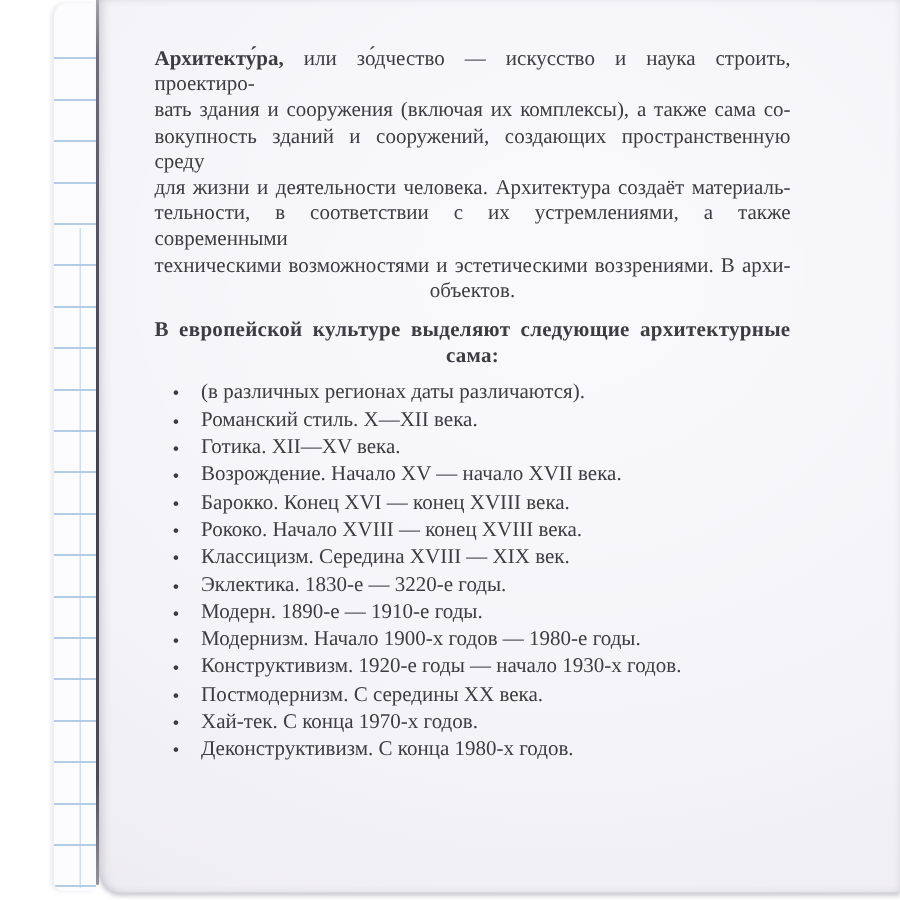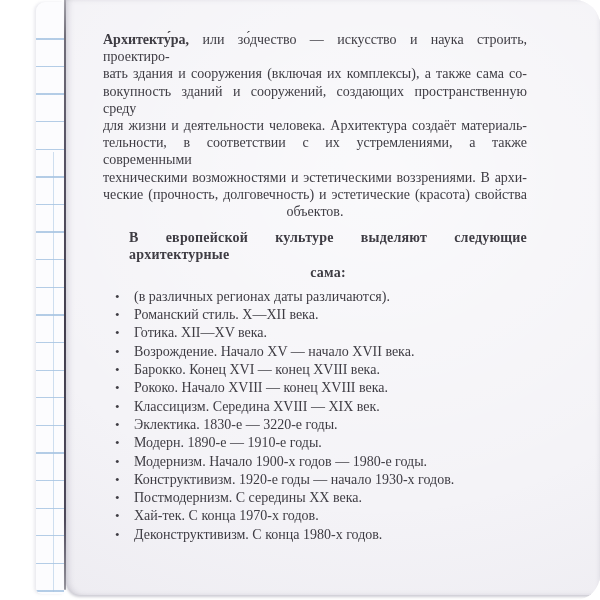--- a/index.html
+++ b/index.html
@@ -1,17 +1,17 @@
 <!DOCTYPE html>
 <html style="--page_bg: #f4f3f7; --paper_white: #fcfcfe; --rule_blue: #a7c4e2; --ink: #3e3c43; --edge_dark: #44404e;"><head>
 <meta charset="utf-8">
 <style>
   html,body{margin:0;padding:0;background:#ffffff;}
   #stage{position:relative;width:600px;height:600px;background:#ffffff;overflow:hidden;
-         font-family:"Liberation Serif","DejaVu Serif",serif;border-radius:25px;}
+         font-family:"Liberation Serif","DejaVu Serif",serif;}
 
   
   .notebook{position:absolute;left:36px;top:2px;width:28px;height:592px;
             background:var(--paper_white);border-top-left-radius:9px;border-bottom-left-radius:6px;
             box-shadow:-2px 0 3px rgba(140,140,165,.18);overflow:hidden;}
   .rules{position:absolute;left:0;top:10px;right:0;bottom:0;
          background:repeating-linear-gradient(to bottom,
             transparent 0px,transparent 26.3px,
             var(--rule_blue) 26.3px,var(--rule_blue) 27.6px);opacity:.85;}
   .vrule{position:absolute;left:17px;top:150px;width:1px;height:440px;
@@ -32,21 +32,21 @@
   .page-shade{position:absolute;inset:0;border-bottom-left-radius:14px;pointer-events:none;
         background:radial-gradient(130% 100% at 58% 30%,
            rgba(255,255,255,.55) 0%, rgba(255,255,255,0) 55%, rgba(118,110,140,.08) 100%);}
 
   
   .content{position:absolute;left:37px;top:31px;width:424px;color:var(--ink);}
   .pline{font-size:14px;line-height:17.2px;text-align:center;}
   .pline.j{text-align:justify;text-align-last:justify;}
   .pline b{font-weight:bold;}
   .heading{margin-top:9px;font-weight:bold;}
-  .heading .pline{letter-spacing:.2px;margin-left:26px;}
+  .heading .pline{letter-spacing:.2px;}
   ul.styles{list-style:none;margin:7px 0 0 0;padding:0;}
   ul.styles li{position:relative;padding-left:31px;font-size:14px;line-height:18.3px;}
   .bullet{position:absolute;left:12px;top:0;font-size:13px;line-height:18.3px;color:var(--ink);}
   .iline{display:block;}
 </style>
 </head>
 <body>
 
 <div id="stage">
 
@@ -62,21 +62,20 @@
 
     <div class="content">
 
       <div>
         <div class="pline j"><b>Архитекту́ра,</b> <span>или зо́дчество — искусство и наука строить, проектиро-</span></div>
         <div class="pline j">вать здания и сооружения (включая их комплексы), а также сама со-</div>
         <div class="pline j">вокупность зданий и сооружений, создающих пространственную среду</div>
         <div class="pline j">для жизни и деятельности человека. Архитектура создаёт материаль-</div>
         <div class="pline j">тельности, в соответствии с их устремлениями, а также современными</div>
         <div class="pline j">техническими возможностями и эстетическими воззрениями. В архи-</div>
-        <div class="pline j">ческие (прочность, долговечность) и эстетические (красота) свойства</div>
         <div class="pline">объектов.</div>
       </div>
 
       <div class="heading">
         <div class="pline j">В европейской культуре выделяют следующие архитектурные</div>
         <div class="pline">сама:</div>
       </div>
 
       <ul class="styles">
         <li>

